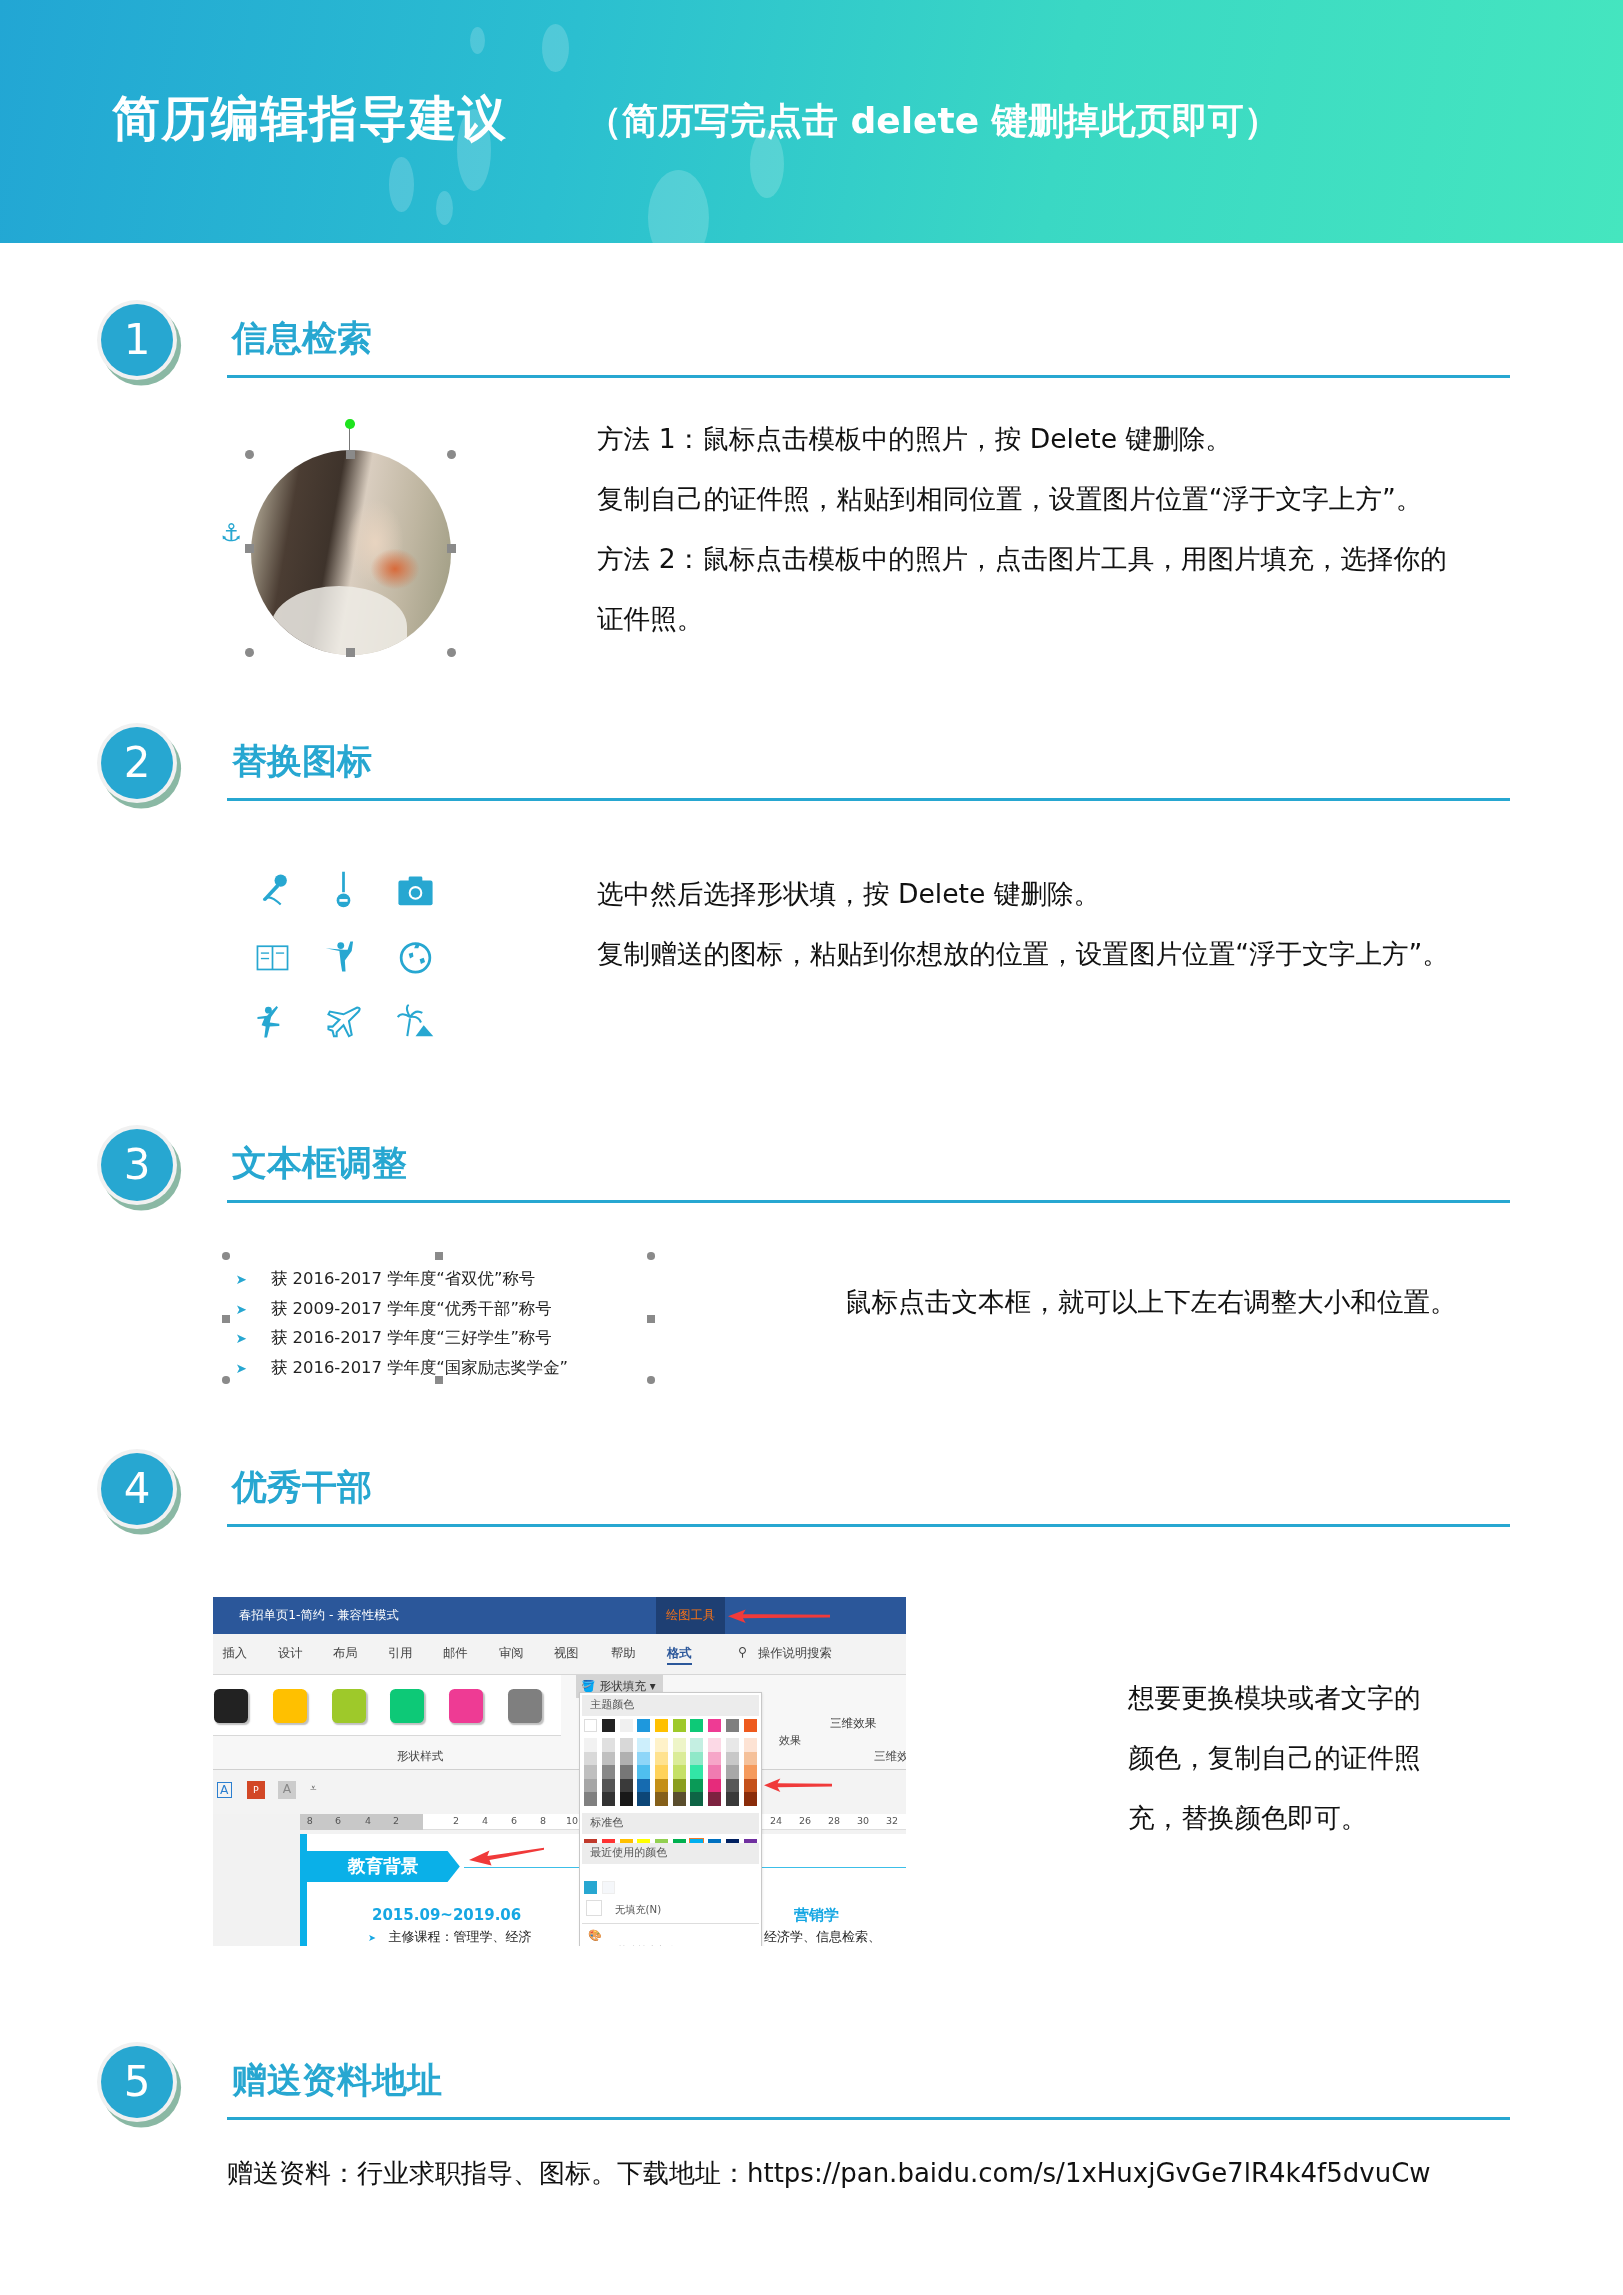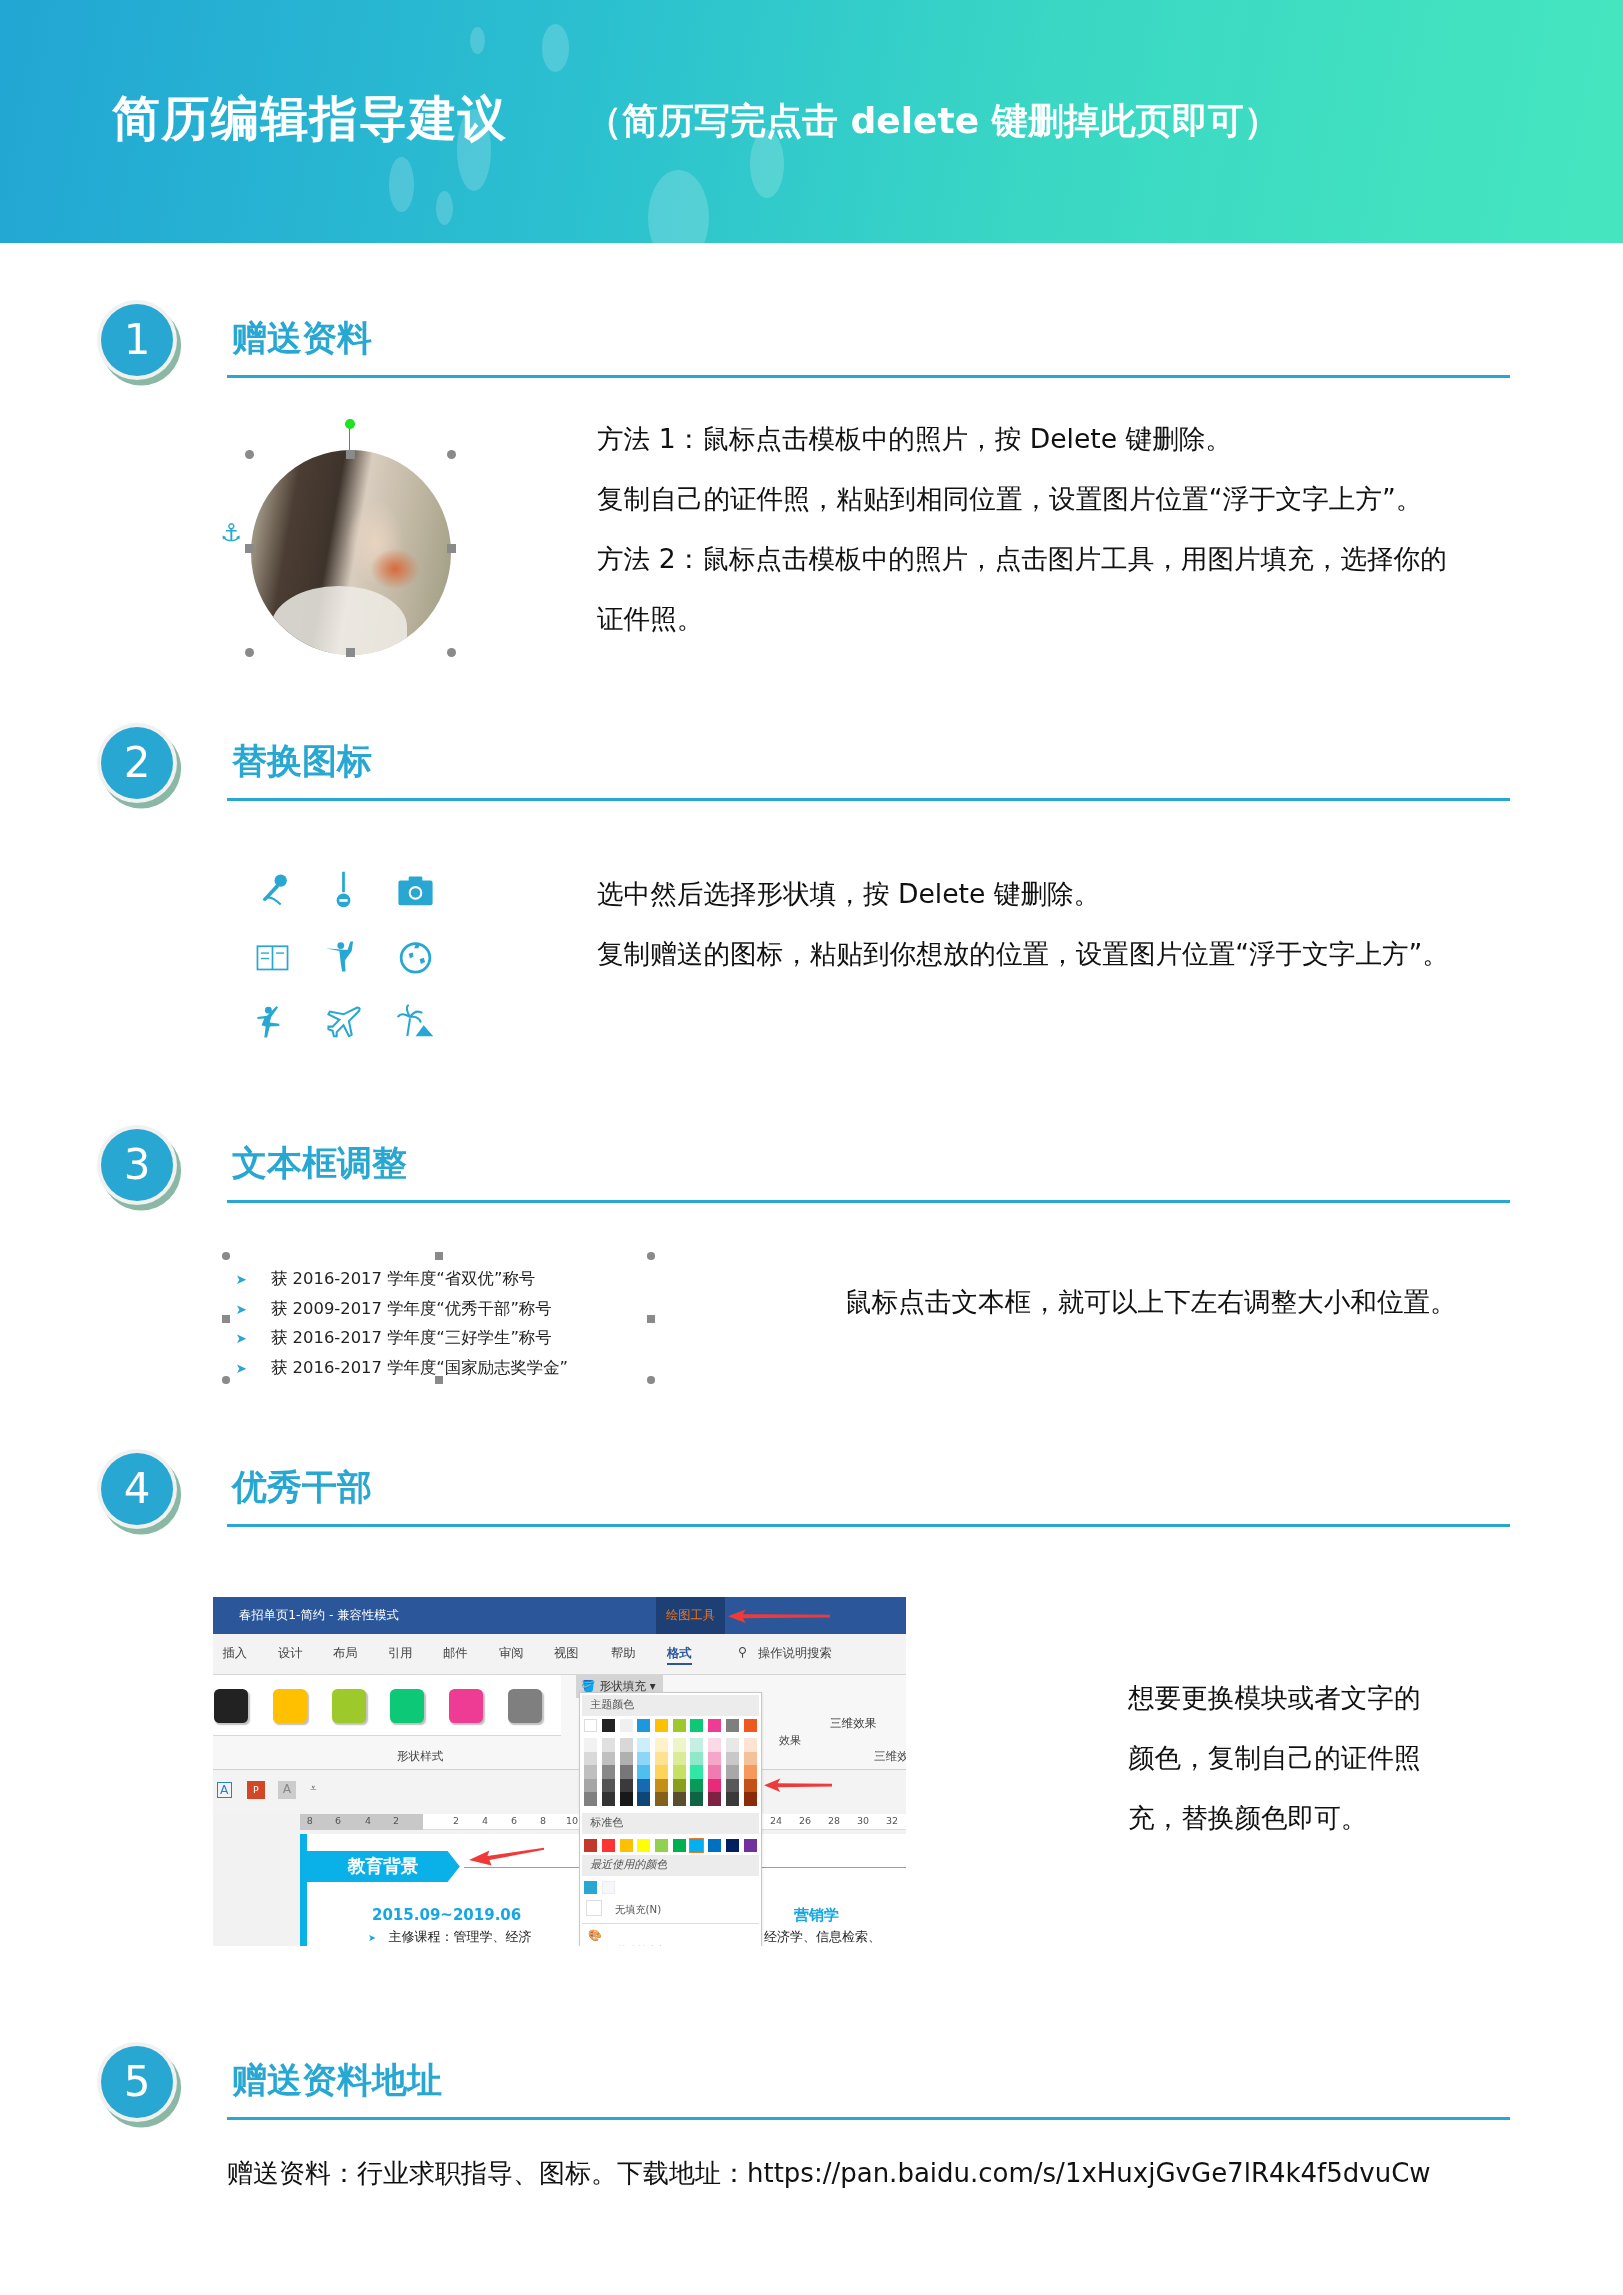--- a/index.html
+++ b/index.html
@@ -128,21 +128,21 @@
   <div class="bubble" style="left:648px;top:170px;width:61px;height:95px;"></div>
   <div class="bubble" style="left:436px;top:191px;width:17px;height:34px;"></div>
   <div class="banner-title">简历编辑指导建议</div>
   <div class="banner-sub">（简历写完点击 delete 键删掉此页即可）</div>
 </div>
 
 <div class="sec-head" style="top:300px;">
   <div class="num-circle">
       <div class="inner">1</div>
     </div>
-  <div class="sec-title">赠送资料</div>
+  <div class="sec-title">信息检索</div>
   <div class="sec-rule"></div>
 </div>
 
 <div class="photo-wrap">
   <div class="photo"></div>
   <div class="rot-line"></div>
   <div class="rot-handle"></div>
   <div class="handle round" style="left:0;top:31px;"></div>
   <div class="handle" style="left:101px;top:31px;"></div>
   <div class="handle round" style="left:202px;top:31px;"></div>
@@ -443,21 +443,21 @@
     <div class="w-cell" style="left:22px;top:146px;background:#ff3333;"></div>
     <div class="w-cell" style="left:40px;top:146px;background:#ffc000;"></div>
     <div class="w-cell" style="left:57px;top:146px;background:#ffff00;"></div>
     <div class="w-cell" style="left:75px;top:146px;background:#92d050;"></div>
     <div class="w-cell" style="left:93px;top:146px;background:#00b050;"></div>
     <div class="w-cell" style="left:110px;top:146px;background:#00b0f0;outline:1.4px solid #f07a2a;"></div>
     <div class="w-cell" style="left:128px;top:146px;background:#0070c0;"></div>
     <div class="w-cell" style="left:146px;top:146px;background:#002060;"></div>
     <div class="w-cell" style="left:164px;top:146px;background:#7030a0;"></div>
 
-    <div class="w-dd-head" style="top:162px;font-style:italic;">最近使用的颜色</div>
+    <div class="w-dd-head" style="top:150px;">最近使用的颜色</div>
     <div class="w-cell" style="left:4.1px;top:188px;background:#27a7d1;"></div>
     <div class="w-cell" style="left:22px;top:188px;background:#f5f7fa;border:0.7px solid #eee;"></div>
 
     <div style="position:absolute;left:5.5px;top:207px;width:16.4px;height:16.4px;border:0.7px solid #ddd;"></div>
     <div class="w-dd-item" style="top:210px;">无填充(N)</div>
     <div style="position:absolute;left:2px;top:230px;width:177px;height:0.7px;background:#ddd;"></div>
     <span style="position:absolute;left:8.2px;top:236px;font-size:11px;color:#888;">🎨</span>
     <div class="w-dd-item" style="top:251px;font-style:italic;">其他填充颜色(M)...</div>
   </div>
   <div class="red-arrow" style="left:551px;top:180px;">

